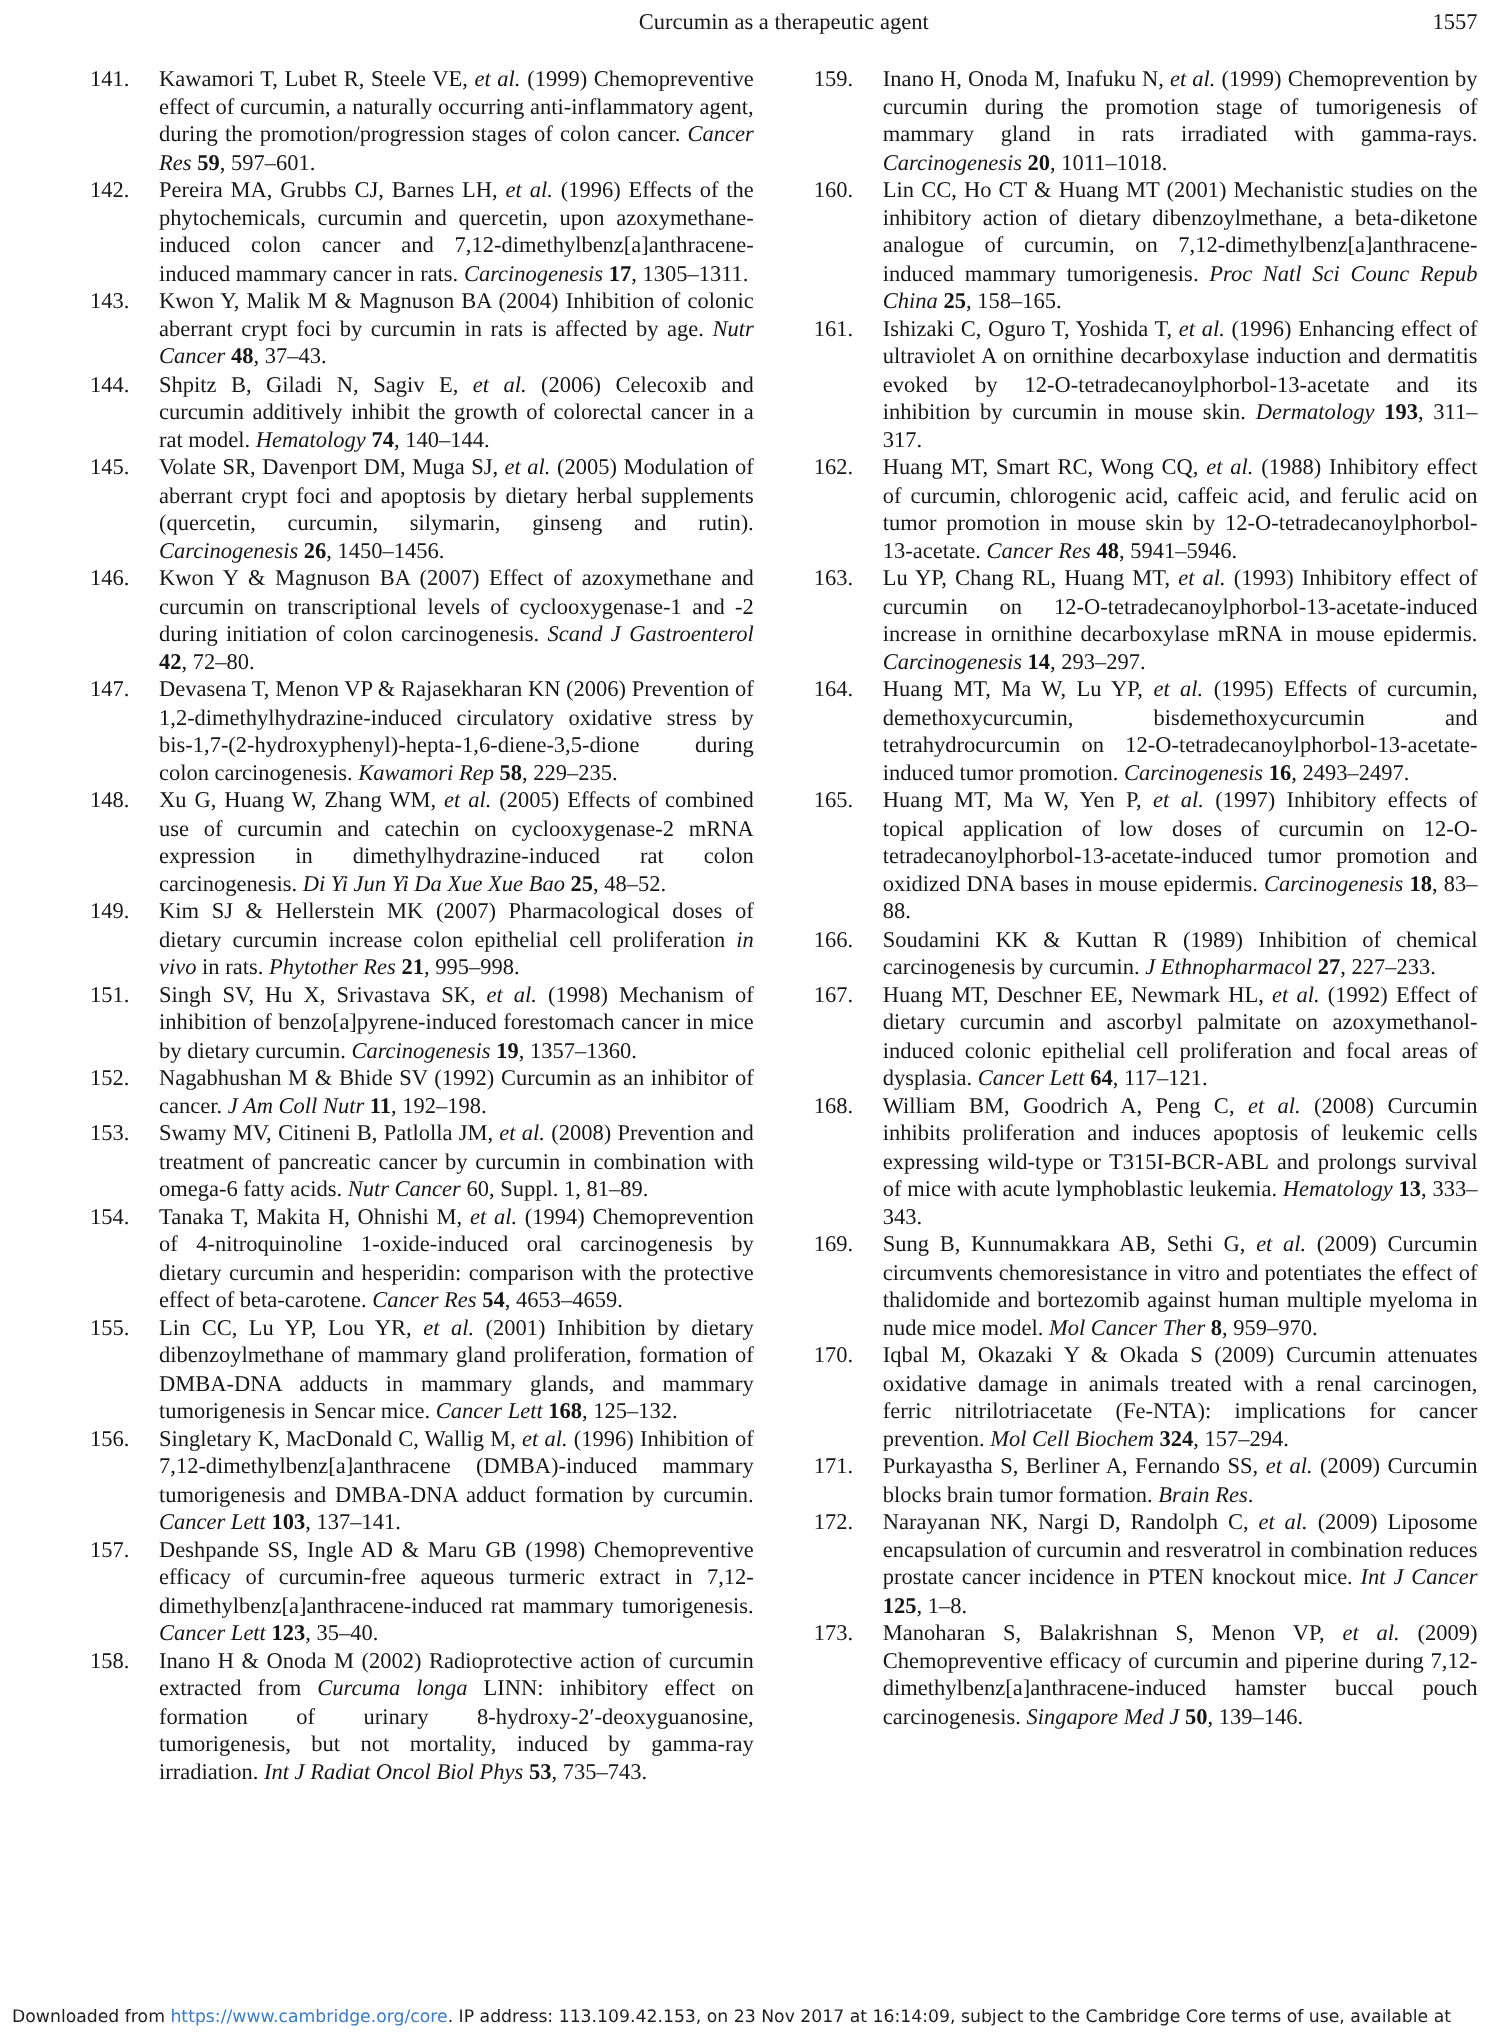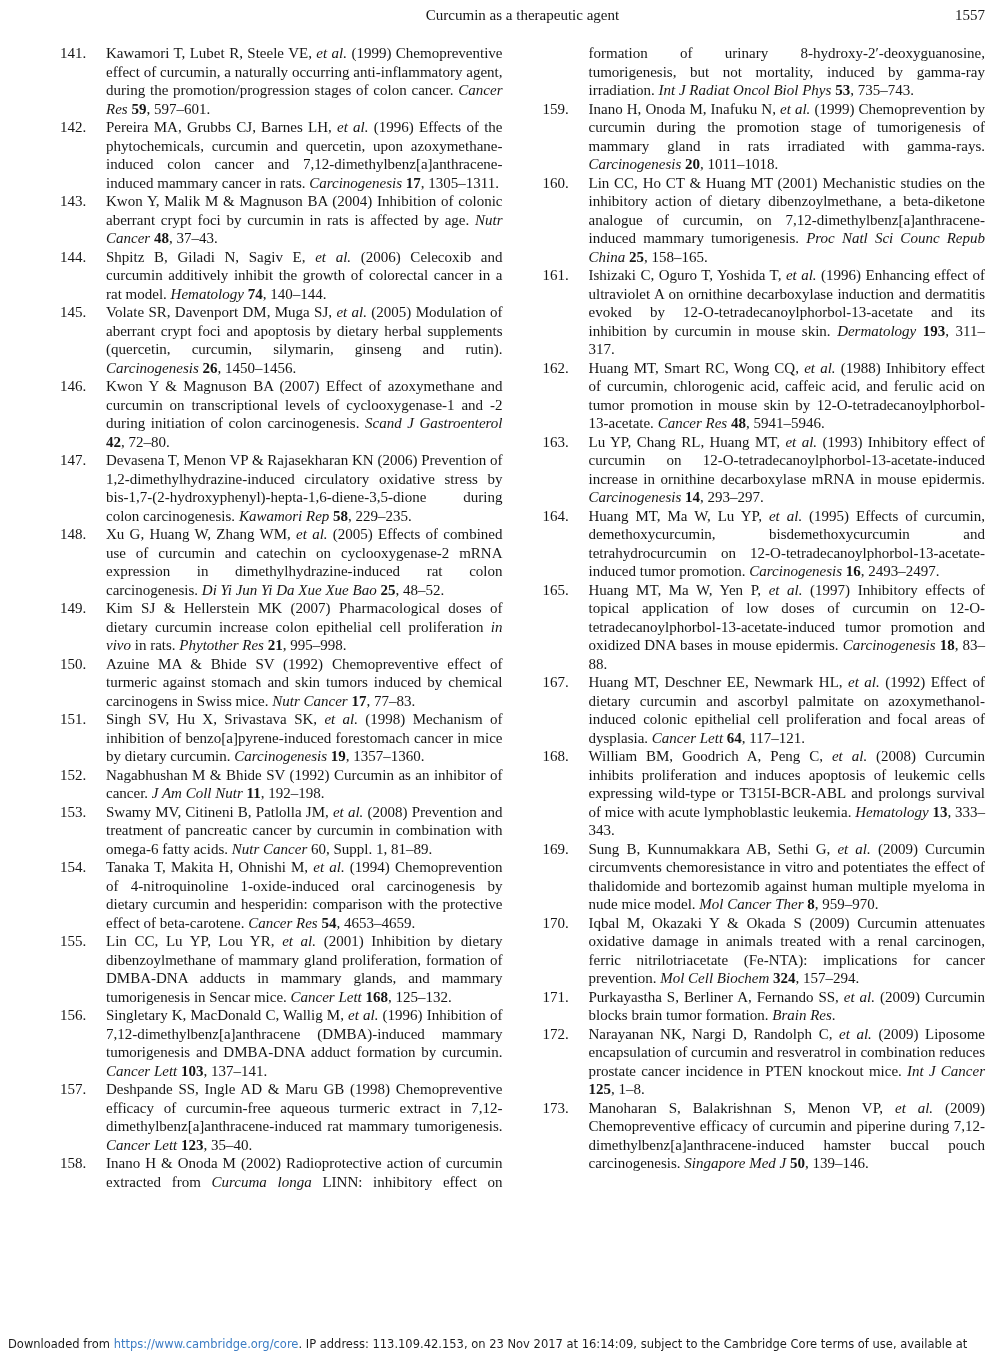--- a/index.html
+++ b/index.html
@@ -76,36 +76,36 @@
 <main class="refs">
     <div class="ref"><span class="num">141.</span><span>Kawamori T, Lubet R, Steele VE, </span><span style="font-style: italic;">et al.</span><span> (1999) Chemopreventive effect of curcumin, a naturally occurring anti-inflammatory agent, during the promotion/progression stages of colon cancer. </span><span style="font-style: italic;">Cancer Res </span><span style="font-weight: bold;">59</span><span>, 597–601.</span></div>
     <div class="ref"><span class="num">142.</span><span>Pereira MA, Grubbs CJ, Barnes LH, </span><span style="font-style: italic;">et al.</span><span> (1996) Effects of the phytochemicals, curcumin and quercetin, upon azoxymethane-induced colon cancer and 7,12-dimethylbenz[a]anthracene-induced mammary cancer in rats. </span><span style="font-style: italic;">Carcinogenesis </span><span style="font-weight: bold;">17</span><span>, 1305–1311.</span></div>
     <div class="ref"><span class="num">143.</span><span>Kwon Y, Malik M &amp; Magnuson BA (2004) Inhibition of colonic aberrant crypt foci by curcumin in rats is affected by age. </span><span style="font-style: italic;">Nutr Cancer </span><span style="font-weight: bold;">48</span><span>, 37–43.</span></div>
     <div class="ref"><span class="num">144.</span><span>Shpitz B, Giladi N, Sagiv E, </span><span style="font-style: italic;">et al.</span><span> (2006) Celecoxib and curcumin additively inhibit the growth of colorectal cancer in a rat model. </span><span style="font-style: italic;">Hematology </span><span style="font-weight: bold;">74</span><span>, 140–144.</span></div>
     <div class="ref"><span class="num">145.</span><span>Volate SR, Davenport DM, Muga SJ, </span><span style="font-style: italic;">et al.</span><span> (2005) Modulation of aberrant crypt foci and apoptosis by dietary herbal supplements (quercetin, curcumin, silymarin, ginseng and rutin). </span><span style="font-style: italic;">Carcinogenesis </span><span style="font-weight: bold;">26</span><span>, 1450–1456.</span></div>
     <div class="ref"><span class="num">146.</span><span>Kwon Y &amp; Magnuson BA (2007) Effect of azoxymethane and curcumin on transcriptional levels of cyclooxygenase-1 and -2 during initiation of colon carcinogenesis. </span><span style="font-style: italic;">Scand J Gastroenterol </span><span style="font-weight: bold;">42</span><span>, 72–80.</span></div>
     <div class="ref"><span class="num">147.</span><span>Devasena T, Menon VP &amp; Rajasekharan KN (2006) Prevention of 1,2-dimethylhydrazine-induced circulatory oxidative stress by bis-1,7-(2-hydroxyphenyl)-hepta-1,6-diene-3,5-dione during colon carcinogenesis. </span><span style="font-style: italic;">Kawamori Rep </span><span style="font-weight: bold;">58</span><span>, 229–235.</span></div>
     <div class="ref"><span class="num">148.</span><span>Xu G, Huang W, Zhang WM, </span><span style="font-style: italic;">et al.</span><span> (2005) Effects of combined use of curcumin and catechin on cyclooxygenase-2 mRNA expression in dimethylhydrazine-induced rat colon carcinogenesis. </span><span style="font-style: italic;">Di Yi Jun Yi Da Xue Xue Bao </span><span style="font-weight: bold;">25</span><span>, 48–52.</span></div>
     <div class="ref"><span class="num">149.</span><span>Kim SJ &amp; Hellerstein MK (2007) Pharmacological doses of dietary curcumin increase colon epithelial cell proliferation </span><span style="font-style: italic;">in vivo</span><span> in rats. </span><span style="font-style: italic;">Phytother Res </span><span style="font-weight: bold;">21</span><span>, 995–998.</span></div>
-    <div class="ref"><span class="num">150.</span><span>Azuine MA &amp; Bhide SV (1992) Chemopreventive effect of turmeric against stomach and skin tumors induced by chemical carcinogens in Swiss mice. </span><span style="font-style: italic;">Nutr Cancer </span><span style="font-weight: bold;">17</span><span>, 77–83.</span></div>
     <div class="ref"><span class="num">151.</span><span>Singh SV, Hu X, Srivastava SK, </span><span style="font-style: italic;">et al.</span><span> (1998) Mechanism of inhibition of benzo[a]pyrene-induced forestomach cancer in mice by dietary curcumin. </span><span style="font-style: italic;">Carcinogenesis </span><span style="font-weight: bold;">19</span><span>, 1357–1360.</span></div>
     <div class="ref"><span class="num">152.</span><span>Nagabhushan M &amp; Bhide SV (1992) Curcumin as an inhibitor of cancer. </span><span style="font-style: italic;">J Am Coll Nutr </span><span style="font-weight: bold;">11</span><span>, 192–198.</span></div>
     <div class="ref"><span class="num">153.</span><span>Swamy MV, Citineni B, Patlolla JM, </span><span style="font-style: italic;">et al.</span><span> (2008) Prevention and treatment of pancreatic cancer by curcumin in combination with omega-6 fatty acids. </span><span style="font-style: italic;">Nutr Cancer </span><span style="font-weight: normal;">60</span><span>, Suppl. 1, 81–89.</span></div>
     <div class="ref"><span class="num">154.</span><span>Tanaka T, Makita H, Ohnishi M, </span><span style="font-style: italic;">et al.</span><span> (1994) Chemoprevention of 4-nitroquinoline 1-oxide-induced oral carcinogenesis by dietary curcumin and hesperidin: comparison with the protective effect of beta-carotene. </span><span style="font-style: italic;">Cancer Res </span><span style="font-weight: bold;">54</span><span>, 4653–4659.</span></div>
     <div class="ref"><span class="num">155.</span><span>Lin CC, Lu YP, Lou YR, </span><span style="font-style: italic;">et al.</span><span> (2001) Inhibition by dietary dibenzoylmethane of mammary gland proliferation, formation of DMBA-DNA adducts in mammary glands, and mammary tumorigenesis in Sencar mice. </span><span style="font-style: italic;">Cancer Lett </span><span style="font-weight: bold;">168</span><span>, 125–132.</span></div>
     <div class="ref"><span class="num">156.</span><span>Singletary K, MacDonald C, Wallig M, </span><span style="font-style: italic;">et al.</span><span> (1996) Inhibition of 7,12-dimethylbenz[a]anthracene (DMBA)-induced mammary tumorigenesis and DMBA-DNA adduct formation by curcumin. </span><span style="font-style: italic;">Cancer Lett </span><span style="font-weight: bold;">103</span><span>, 137–141.</span></div>
     <div class="ref"><span class="num">157.</span><span>Deshpande SS, Ingle AD &amp; Maru GB (1998) Chemopreventive efficacy of curcumin-free aqueous turmeric extract in 7,12-dimethylbenz[a]anthracene-induced rat mammary tumorigenesis. </span><span style="font-style: italic;">Cancer Lett </span><span style="font-weight: bold;">123</span><span>, 35–40.</span></div>
     <div class="ref"><span class="num">158.</span><span>Inano H &amp; Onoda M (2002) Radioprotective action of curcumin extracted from </span><span style="font-style: italic;">Curcuma longa</span><span> LINN: inhibitory effect on formation of urinary 8-hydroxy-2′-deoxyguanosine, tumorigenesis, but not mortality, induced by gamma-ray irradiation. </span><span style="font-style: italic;">Int J Radiat Oncol Biol Phys </span><span style="font-weight: bold;">53</span><span>, 735–743.</span></div>
     <div class="ref"><span class="num">159.</span><span>Inano H, Onoda M, Inafuku N, </span><span style="font-style: italic;">et al.</span><span> (1999) Chemoprevention by curcumin during the promotion stage of tumorigenesis of mammary gland in rats irradiated with gamma-rays. </span><span style="font-style: italic;">Carcinogenesis </span><span style="font-weight: bold;">20</span><span>, 1011–1018.</span></div>
     <div class="ref"><span class="num">160.</span><span>Lin CC, Ho CT &amp; Huang MT (2001) Mechanistic studies on the inhibitory action of dietary dibenzoylmethane, a beta-diketone analogue of curcumin, on 7,12-dimethylbenz[a]anthracene-induced mammary tumorigenesis. </span><span style="font-style: italic;">Proc Natl Sci Counc Repub China </span><span style="font-weight: bold;">25</span><span>, 158–165.</span></div>
     <div class="ref"><span class="num">161.</span><span>Ishizaki C, Oguro T, Yoshida T, </span><span style="font-style: italic;">et al.</span><span> (1996) Enhancing effect of ultraviolet A on ornithine decarboxylase induction and dermatitis evoked by 12-O-tetradecanoylphorbol-13-acetate and its inhibition by curcumin in mouse skin. </span><span style="font-style: italic;">Dermatology </span><span style="font-weight: bold;">193</span><span>, 311–317.</span></div>
     <div class="ref"><span class="num">162.</span><span>Huang MT, Smart RC, Wong CQ, </span><span style="font-style: italic;">et al.</span><span> (1988) Inhibitory effect of curcumin, chlorogenic acid, caffeic acid, and ferulic acid on tumor promotion in mouse skin by 12-O-tetradecanoylphorbol-13-acetate. </span><span style="font-style: italic;">Cancer Res </span><span style="font-weight: bold;">48</span><span>, 5941–5946.</span></div>
     <div class="ref"><span class="num">163.</span><span>Lu YP, Chang RL, Huang MT, </span><span style="font-style: italic;">et al.</span><span> (1993) Inhibitory effect of curcumin on 12-O-tetradecanoylphorbol-13-acetate-induced increase in ornithine decarboxylase mRNA in mouse epidermis. </span><span style="font-style: italic;">Carcinogenesis </span><span style="font-weight: bold;">14</span><span>, 293–297.</span></div>
     <div class="ref"><span class="num">164.</span><span>Huang MT, Ma W, Lu YP, </span><span style="font-style: italic;">et al.</span><span> (1995) Effects of curcumin, demethoxycurcumin, bisdemethoxycurcumin and tetrahydrocurcumin on 12-O-tetradecanoylphorbol-13-acetate-induced tumor promotion. </span><span style="font-style: italic;">Carcinogenesis </span><span style="font-weight: bold;">16</span><span>, 2493–2497.</span></div>
     <div class="ref"><span class="num">165.</span><span>Huang MT, Ma W, Yen P, </span><span style="font-style: italic;">et al.</span><span> (1997) Inhibitory effects of topical application of low doses of curcumin on 12-O-tetradecanoylphorbol-13-acetate-induced tumor promotion and oxidized DNA bases in mouse epidermis. </span><span style="font-style: italic;">Carcinogenesis </span><span style="font-weight: bold;">18</span><span>, 83–88.</span></div>
+    <div class="ref"><span class="num">166.</span><span>Soudamini KK &amp; Kuttan R (1989) Inhibition of chemical carcinogenesis by curcumin. </span><span style="font-style: italic;">J Ethnopharmacol </span><span style="font-weight: bold;">27</span><span>, 227–233.</span></div>
     <div class="ref"><span class="num">167.</span><span>Huang MT, Deschner EE, Newmark HL, </span><span style="font-style: italic;">et al.</span><span> (1992) Effect of dietary curcumin and ascorbyl palmitate on azoxymethanol-induced colonic epithelial cell proliferation and focal areas of dysplasia. </span><span style="font-style: italic;">Cancer Lett </span><span style="font-weight: bold;">64</span><span>, 117–121.</span></div>
     <div class="ref"><span class="num">168.</span><span>William BM, Goodrich A, Peng C, </span><span style="font-style: italic;">et al.</span><span> (2008) Curcumin inhibits proliferation and induces apoptosis of leukemic cells expressing wild-type or T315I-BCR-ABL and prolongs survival of mice with acute lymphoblastic leukemia. </span><span style="font-style: italic;">Hematology </span><span style="font-weight: bold;">13</span><span>, 333–343.</span></div>
     <div class="ref"><span class="num">169.</span><span>Sung B, Kunnumakkara AB, Sethi G, </span><span style="font-style: italic;">et al.</span><span> (2009) Curcumin circumvents chemoresistance in vitro and potentiates the effect of thalidomide and bortezomib against human multiple myeloma in nude mice model. </span><span style="font-style: italic;">Mol Cancer Ther </span><span style="font-weight: bold;">8</span><span>, 959–970.</span></div>
     <div class="ref"><span class="num">170.</span><span>Iqbal M, Okazaki Y &amp; Okada S (2009) Curcumin attenuates oxidative damage in animals treated with a renal carcinogen, ferric nitrilotriacetate (Fe-NTA): implications for cancer prevention. </span><span style="font-style: italic;">Mol Cell Biochem </span><span style="font-weight: bold;">324</span><span>, 157–294.</span></div>
     <div class="ref"><span class="num">171.</span><span>Purkayastha S, Berliner A, Fernando SS, </span><span style="font-style: italic;">et al.</span><span> (2009) Curcumin blocks brain tumor formation. </span><span style="font-style: italic;">Brain Res</span><span>.</span></div>
     <div class="ref"><span class="num">172.</span><span>Narayanan NK, Nargi D, Randolph C, </span><span style="font-style: italic;">et al.</span><span> (2009) Liposome encapsulation of curcumin and resveratrol in combination reduces prostate cancer incidence in PTEN knockout mice. </span><span style="font-style: italic;">Int J Cancer </span><span style="font-weight: bold;">125</span><span>, 1–8.</span></div>
     <div class="ref"><span class="num">173.</span><span>Manoharan S, Balakrishnan S, Menon VP, </span><span style="font-style: italic;">et al.</span><span> (2009) Chemopreventive efficacy of curcumin and piperine during 7,12-dimethylbenz[a]anthracene-induced hamster buccal pouch carcinogenesis. </span><span style="font-style: italic;">Singapore Med J </span><span style="font-weight: bold;">50</span><span>, 139–146.</span></div>
   </main>
 
 <footer class="page-footer">

